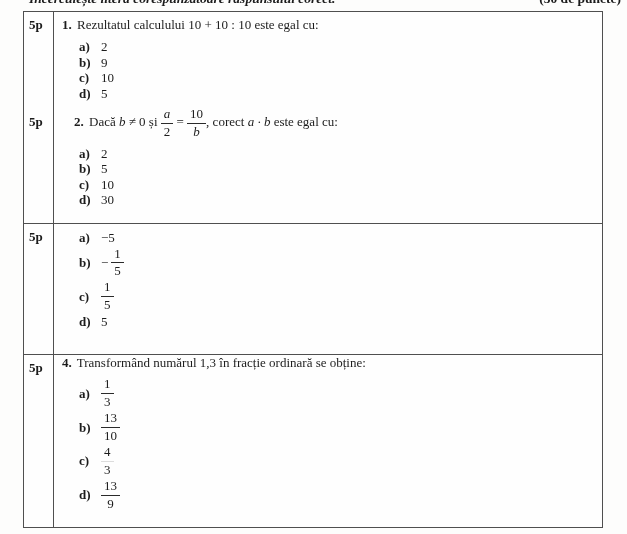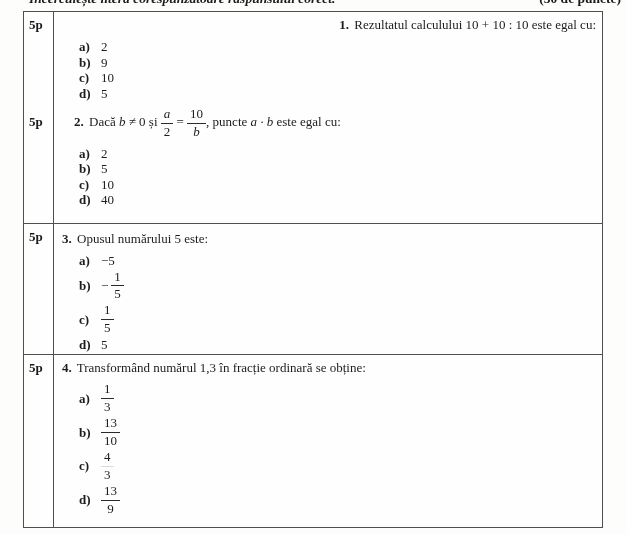--- a/index.html
+++ b/index.html
@@ -26,24 +26,24 @@
   .row3 { height:173px; border-top:1px solid #4f4f4f; }
 
   .pcell { width:30px; flex:none; border-right:1px solid #4f4f4f; position:relative; box-sizing:border-box; }
   .pts   { position:absolute; left:5px; font-weight:bold; font-size:13px; }
   .p-top { top:5px; }
   .p-q2  { top:102px; }
 
   .qcell { flex:1 1 auto; padding:0 6px 0 8px; box-sizing:border-box; font-size:13px; min-width:0; }
 
   .qline { line-height:16px; }
-  .q1line { margin-top:5px;text-align:right; }
+  .q1line { margin-top:5px; }
   .q2line { margin-top:6px; line-height:16px;margin-left:12px; }
   .q3line { margin-top:7px; }
-  .q4line { margin-top:5px; }
+  .q4line { }
   .qnum  { font-weight:bold; margin-right:2px; }
   .vari  { font-style:italic; }
 
   .opts  { margin-top:6px; }
   .opts2 { margin-top:6px; }
   .opt   { display:flex; align-items:center; padding-left:17px; line-height:15.5px; min-height:15.5px; }
   .optf  { min-height:32px; margin:1px 0; }
   .olet  { font-weight:bold; width:22px; flex:none; }
   .osign { margin-right:3px; }
 
@@ -97,55 +97,51 @@
         </div>
 
         <div class="qline q2line">
           <b class="qnum">2.</b>
           <span>Dacă</span>
           <span class="vari">b</span>
           <span>≠ 0</span>
           <span>și</span>
           <span class="frac"><span class="fnum vari">a</span><span class="fden">2</span></span>
           <span>=</span>
-          <span class="frac"><span class="fnum">10</span><span class="fden vari">b</span></span><span>, puncte</span>
+          <span class="frac"><span class="fnum">10</span><span class="fden vari">b</span></span><span>, corect</span>
           <span class="vari">a · b</span>
           <span>este egal cu:</span>
         </div>
         <div class="opts opts2">
           <div class="opt">
             <b class="olet">a)</b>
             <span class="oval">2</span>
           </div>
           <div class="opt">
             <b class="olet">b)</b>
             <span class="oval">5</span>
           </div>
           <div class="opt">
             <b class="olet">c)</b>
             <span class="oval">10</span>
           </div>
           <div class="opt">
             <b class="olet">d)</b>
-            <span class="oval">40</span>
+            <span class="oval">30</span>
           </div>
         </div>
 
       </div>
     </div>
 
     <div class="row row2">
       <div class="pcell">
         <span class="pts p-top">5p</span>
       </div>
       <div class="qcell">
-        <div class="qline q3line">
-          <b class="qnum">3.</b>
-          <span>Opusul numărului 5 este:</span>
-        </div>
         <div class="opts">
           <div class="opt">
             <b class="olet">a)</b>
             <span class="oval">−5</span>
           </div>
           <div class="opt optf">
             <b class="olet">b)</b>
             <span class="osign">−</span>
             <span class="frac">
                 <span class="fnum">1</span>

